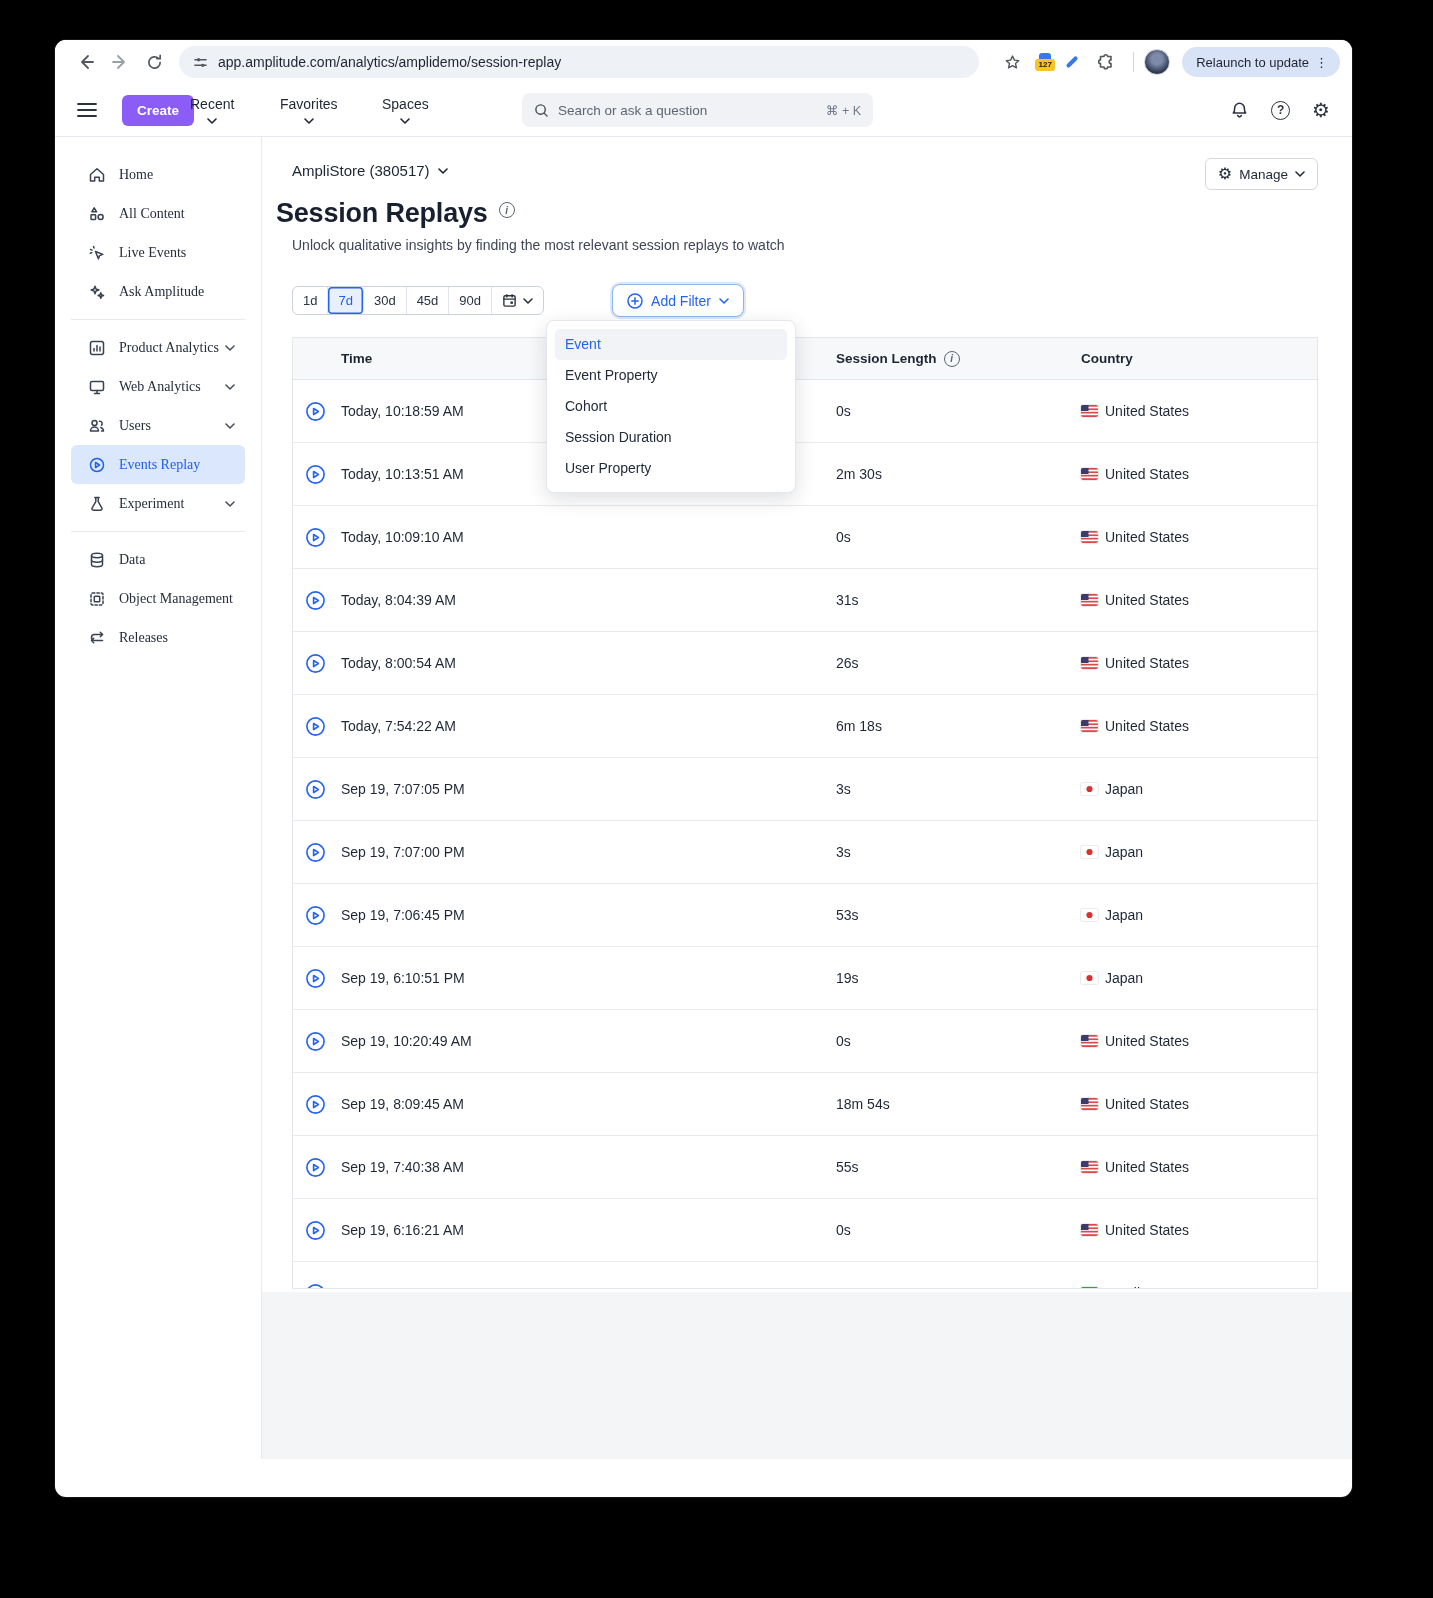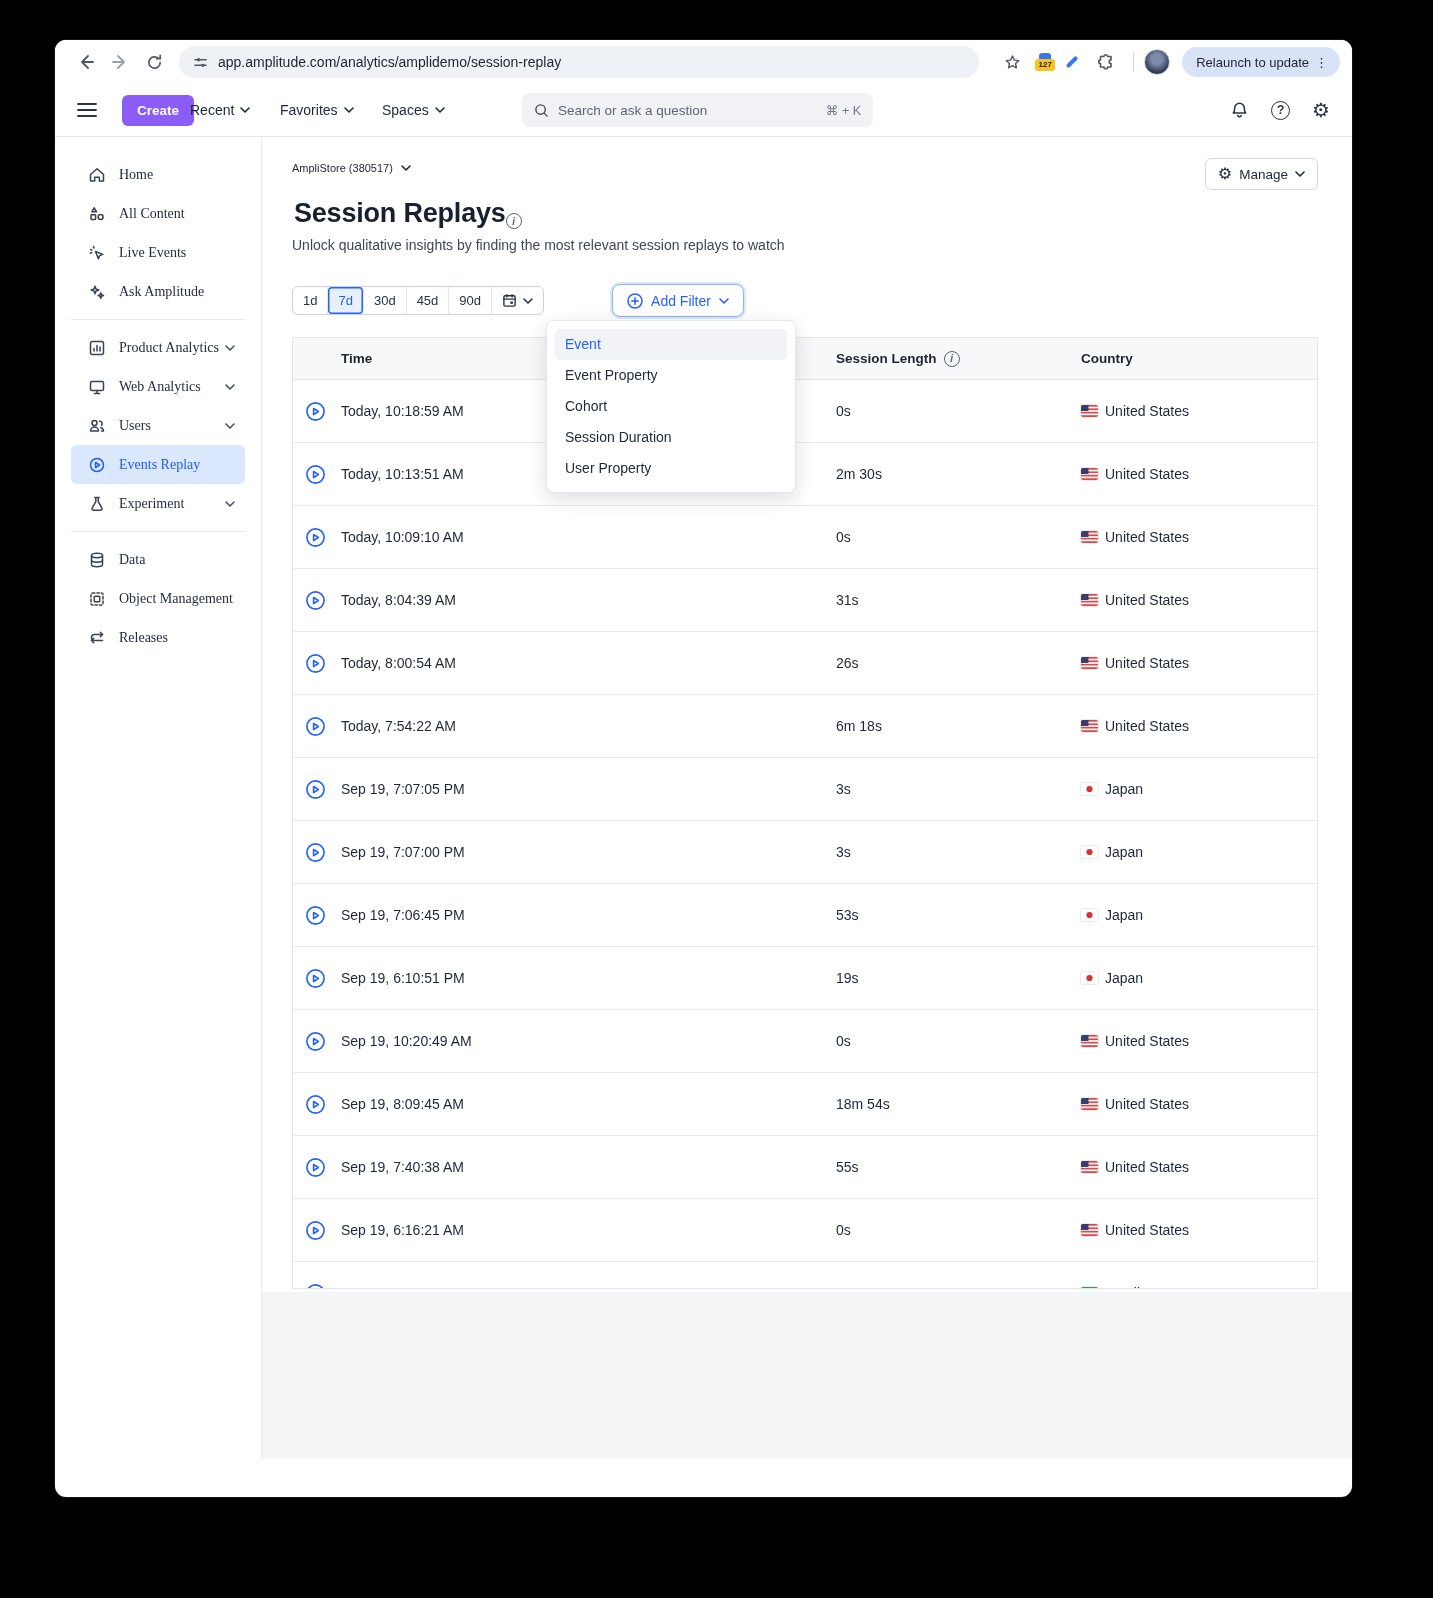--- a/index.html
+++ b/index.html
@@ -46,21 +46,21 @@
               padding:0 6px 0 14px; margin-left:6px; }
   .relaunch span { font-size:13px; color:#1f2430; }
   .kebab { font-size:15px; color:#1f2430; padding:0 6px; letter-spacing:0; }
 
   
   .appnav { height:53px; background:#fff; border-bottom:1px solid #e7e9ee; position:relative;
             display:flex; align-items:center; }
   .hamb { position:absolute; left:22px; width:20px; color:#2b3240; }
   .create-btn { position:absolute; left:67px; height:31px; padding:0 15px; background:#8b5cf6; color:#fff;
                 border:none; border-radius:6px; font-size:13.5px; font-weight:600; font-family:inherit; }
-  .topmenu { position:absolute; display:flex; align-items:center; gap:6px; font-size:14px; color:#1f2633; }
+  .topmenu { position:absolute; display:flex; align-items:center; gap:6px; font-size:14px; color:#1f2633;flex-direction:column; }
   .topmenu.m0 { left:135px; } .topmenu.m1 { left:225px; } .topmenu.m2 { left:327px; }
   .searchbar { position:absolute; left:467px; width:351px; height:34px; background:#f1f2f5; border-radius:8px;
                display:flex; align-items:center; padding:0 12px; gap:9px; }
   .searchbar .ph { font-size:13.5px; color:#5d6575; flex:1; }
   .searchbar .kbd { font-size:12.5px; color:#707888; }
   .appnav-right { position:absolute; right:22px; display:flex; align-items:center; gap:22px; color:#2b3240; }
   .qmark { width:19px; height:19px; border-radius:50%; border:1.5px solid #2b3240; font-size:12px; font-weight:600;
            display:flex; align-items:center; justify-content:center; }
   .gear-glyph { font-size:20px; line-height:1; }
 
@@ -70,26 +70,26 @@
   .side-item { height:39px; margin:0 16px; display:flex; align-items:center; gap:13px; padding:0 0 0 17px;
                border-radius:6px; font-size:14px; color:#252d3c; position:relative;font-family:Liberation Serif, serif; }
   .side-item .s-ic { width:18px; height:18px; color:#394252; flex:0 0 auto; }
   .side-item .s-chev { position:absolute; right:10px; color:#49505e; }
   .side-item.active { background:#dbe7fc; color:#2160ea; }
   .side-item.active .s-ic { color:#2160ea; }
   .side-div { height:1px; background:#e8eaee; margin:8px 16px; }
 
   .main { flex:1; position:relative; background:#fff; overflow:hidden; }
   .project-row { position:absolute; left:30px; top:25px; display:flex; align-items:center; gap:8px;
-                 font-size:11px; color:#1d2533; }
+                 font-size:15px; color:#1d2533; }
   .manage-btn { position:absolute; right:34px; top:21px; height:32px; background:#fff; border:1px solid #d4d8df;
                 border-radius:6px; display:flex; align-items:center; gap:7px; padding:0 12px;
                 font-size:13.5px; color:#232b3a; }
   .manage-btn .gear-glyph { font-size:16px; }
-  .page-title-row { position:absolute; left:32px; top:61px; display:flex; align-items:flex-end; }
+  .page-title-row { position:absolute; left:14px; top:61px; display:flex; align-items:flex-start; gap:11px; }
   .page-title { font-size:27px; font-weight:600; color:#18202f; letter-spacing:-0.2px; }
   .info-circ { width:16px; height:16px; border-radius:50%; border:1.3px solid #5b6472; color:#5b6472;
                font-size:10px; font-style:italic; font-weight:600; display:flex; align-items:center; justify-content:center; }
   .page-sub { position:absolute; left:30px; top:100px; font-size:14px; color:#3f4655; }
 
   
   .filter-row { position:absolute; left:30px; top:147px; display:flex; align-items:center;gap:36px; }
   .seg { display:flex; align-items:stretch; height:29px; border:1px solid #ccd2db; border-radius:6px; background:#fff; overflow:hidden; }
   .seg-btn { padding:0 10px; font-size:13px; color:#2a3342; display:flex; align-items:center; border-right:1px solid #e2e6ec; }
   .seg-btn:last-child { border-right:none; }

